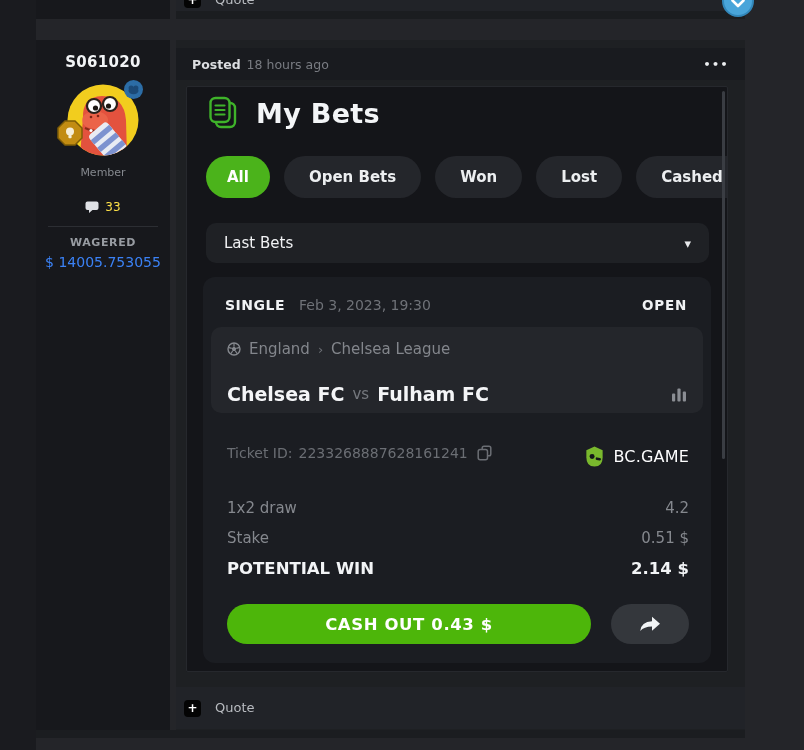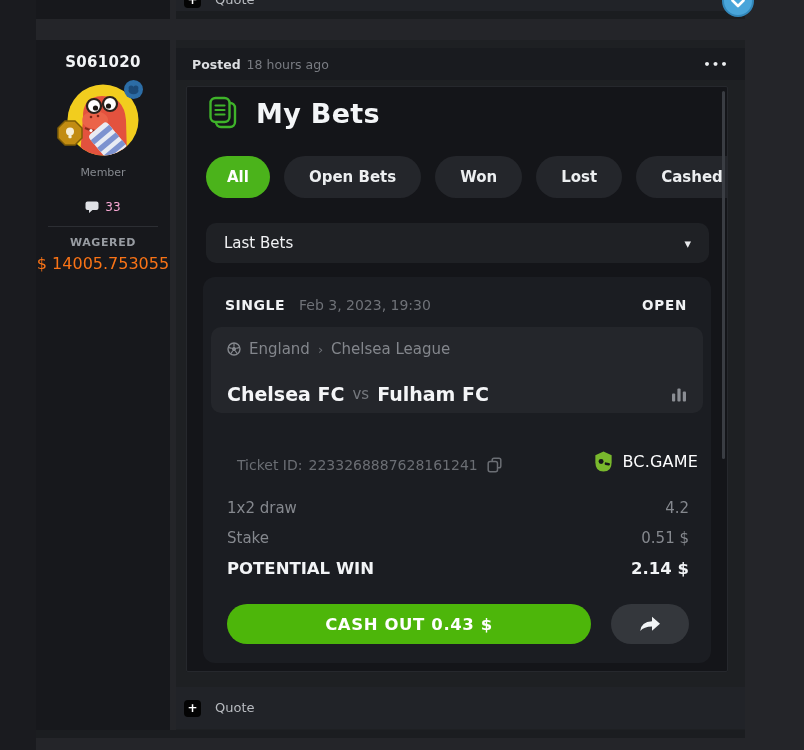--- a/index.html
+++ b/index.html
@@ -27,25 +27,25 @@
 
   
   .user-panel { left:36px; top:40px; width:134px; height:690px; background:#17181c;
     display:flex; flex-direction:column; align-items:center; padding-top:13px; }
   .username { font-size:15px; font-weight:bold; letter-spacing:.3px; color:#f2f4f6; }
   .avatar-wrap { position:relative; width:72px; height:72px; margin-top:13px; }
   .avatar-badge-blue { position:absolute; right:-4px; top:-4px; }
   .avatar-badge-gold { position:absolute; left:-10px; top:36px; }
   .member-label { margin-top:10px; font-size:11px; color:#85888e; }
   .comments-row { margin-top:21px; display:flex; align-items:center; gap:6px;
-    font-size:12px; color:#f9a8d4; }
+    font-size:12px; color:#fde047; }
   .side-divider { margin-top:12px; width:110px; height:1px; background:#2c2e33; }
   .wagered-label { margin-top:9px; font-size:11px; font-weight:bold;
     letter-spacing:.6px; color:#989ca2; }
-  .wagered-value { margin-top:5px; font-size:16px; color:#f97316; }
+  .wagered-value { margin-top:5px; font-size:14px; color:#3b82f6; }
 
   
   .post-body { left:176px; top:40px; width:569px; height:690px; background:#1e2023; }
   .posted-bar { position:absolute; left:0; top:8px; width:100%; height:32px;
     background:#191b1f; display:flex; align-items:center; padding:0 16px; }
   .posted-label { font-size:12.5px; font-weight:bold; color:#dcdee1; }
   .posted-time { font-size:12.5px; color:#797c82; margin-left:6px; }
   .more-btn { margin-left:auto; font-size:11px; font-weight:bold; color:#eceef0;
     letter-spacing:1.5px; cursor:default; }
 
@@ -83,22 +83,22 @@
 
   .match { position:absolute; left:8px; top:50px; width:492px; height:86px;
     background:#24262b; border-radius:10px; padding:13px 16px; }
   .league-row { display:flex; align-items:center; gap:8px; font-size:15px; color:#83868c; }
   .league-sep { font-size:13px; color:#6d7076; }
   .teams-row { margin-top:11px; display:flex; align-items:center; }
   .team { font-size:19px; font-weight:bold; color:#f4f5f7; }
   .vs { font-size:15px; color:#75787e; margin:16px 8px; }
   .chart-btn { margin-left:auto; display:flex; align-items:center; }
 
-  .ticket-row { position:absolute; left:24px; right:13px; top:168px; height:28px;
-    display:flex; align-items:flex-end;margin-left:10px; }
+  .ticket-row { position:absolute; left:24px; right:22px; top:168px; height:28px;
+    display:flex; align-items:flex-start; }
   .ticket-text { font-size:14px; color:#6b6e74; }
   .copy-btn { margin-left:9px; display:flex; align-items:center; }
   .brand-wrap { margin-left:auto; display:flex; align-items:center; gap:7px; }
   .brand-text { font-size:16px; font-weight:400; letter-spacing:.2px; color:#fdfdfe; }
 
   .bet-rows { position:absolute; left:24px; right:22px; top:216px; }
   .bet-row { height:30px; display:flex; align-items:center;
     justify-content:space-between; font-size:15px; color:#85888e; }
   .bet-row.strong { font-size:16.5px; font-weight:bold; color:#f2f4f6; }
 

